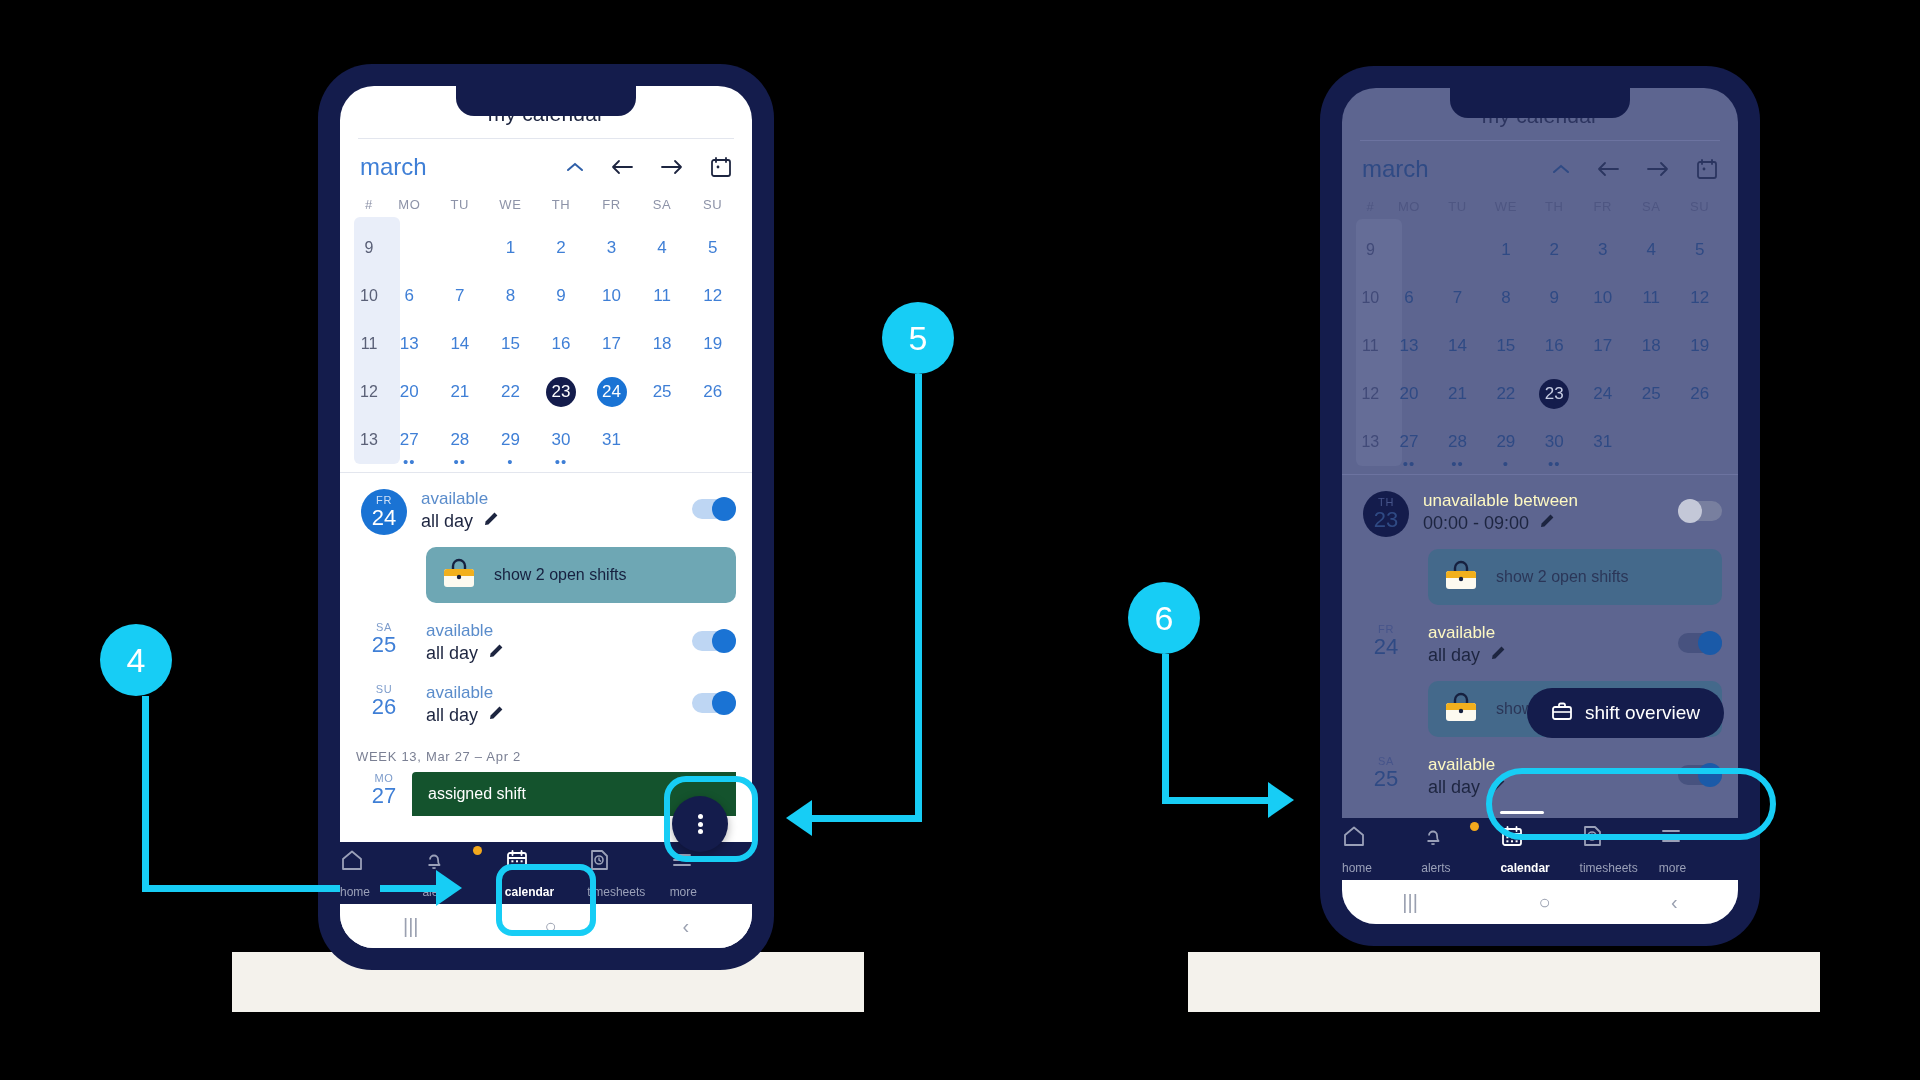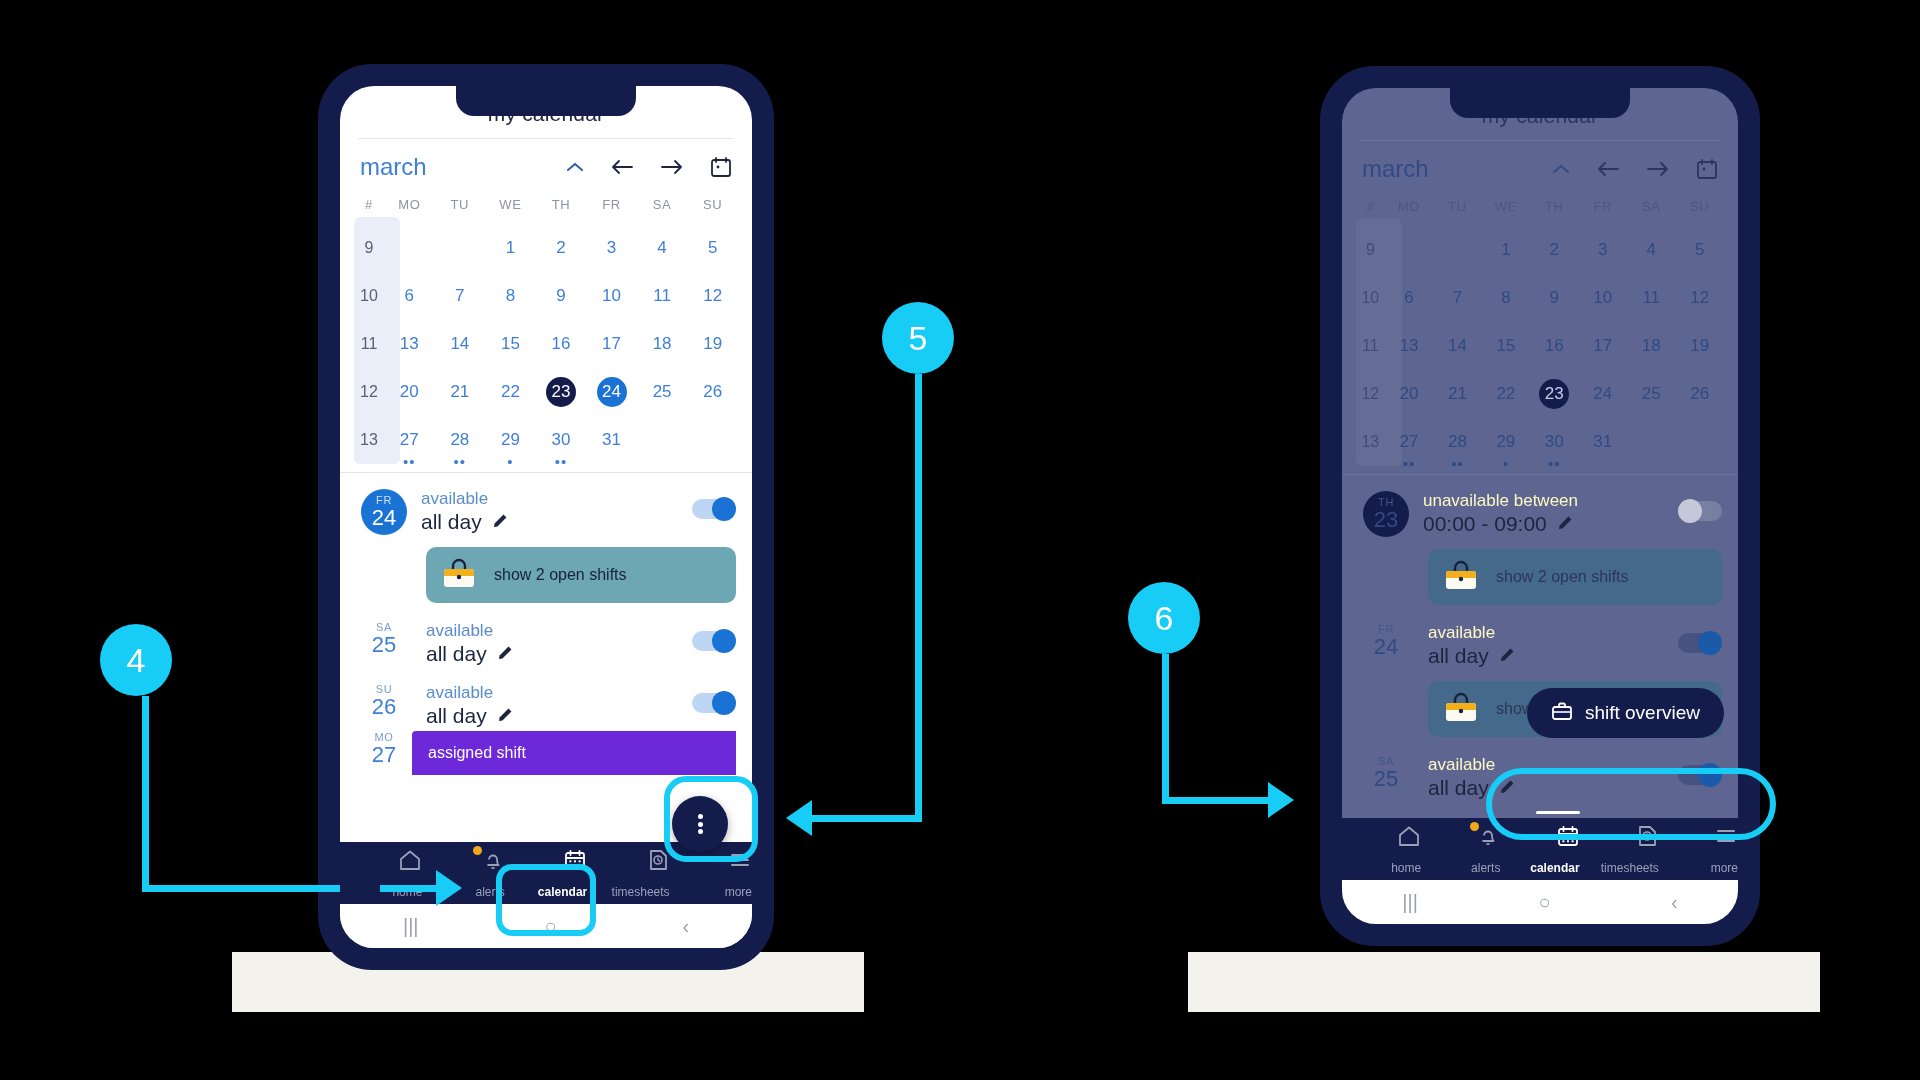--- a/index.html
+++ b/index.html
@@ -61,48 +61,48 @@
   .daybox .dw { font-size:11px; color:#7d9ccb; letter-spacing:.6px; line-height:12px; }
   .daybox .dn { font-size:22px; color:#3f7fd6; line-height:24px; }
   .daybox.circle { width:46px; flex:0 0 46px; height:46px; border-radius:50%;
     background:#1a73d4; color:#fff; display:flex; flex-direction:column;
     align-items:center; justify-content:center; margin-left:5px; }
   .daybox.circle .dw { color:#cfe0f7; }
   .daybox.circle .dn { color:#fff; }
   .daybox.circle.dark { background:#141c4c; }
   .rowbody { flex:1; padding-left:14px; }
   .sub { font-size:17px; color:#5a8ccb; line-height:19px; }
-  .main-t { font-size:21px; color:#1d2540; display:flex; align-items:center; gap:10px;
+  .main-t { font-size:18px; color:#1d2540; display:flex; align-items:center; gap:10px;
     line-height:27px; }
 
   .toggle { width:44px; height:20px; border-radius:12px; background:#bed6f3;
     position:relative; flex:0 0 44px; margin-top:10px; }
   .toggle .knob { position:absolute; right:0; top:-2px; width:24px; height:24px;
     border-radius:50%; background:#1a73d4; }
   .toggle.off { background:#e9eaee; }
   .toggle.off .knob { left:0; right:auto; background:#f3f4f7; }
 
   .shiftbar { margin:10px 16px 4px 86px; background:#6ea7b4; border-radius:10px;
     height:56px; display:flex; align-items:center; padding:0 14px; gap:16px; }
   .shiftbar .label { font-size:16px; color:#16203f; }
 
   .weeklabel { font-size:13px; color:#7b8094; letter-spacing:.7px; padding:18px 16px 8px; }
-  .assigned { background:#6d28d9; color:#fff; height:44px; display:flex; align-items:center;
+  .assigned { background:#14532d; color:#fff; height:44px; display:flex; align-items:center;
     padding:12px 16px; font-size:16px; margin-left:70px; border-radius:4px 0 0 0;}
 
   
   .fab { position:absolute; right:24px; bottom:96px; width:56px; height:56px;
     border-radius:50%; background:#141c4c; display:flex; align-items:center;
     justify-content:center; z-index:7; box-shadow:0 3px 10px rgba(0,0,0,.3); }
   .fab .d { width:5px; height:5px; background:#fff; border-radius:50%; margin:2.5px 0; }
 
   
   .bottomnav { position:absolute; left:0; right:0; bottom:44px; height:62px;
     background:#141c4c; display:flex; align-items:center; z-index:5; }
-  .nav-item { flex:1; display:flex; flex-direction:column; align-items:flex-end;
+  .nav-item { flex:1; display:flex; flex-direction:column; align-items:flex-start;
     gap:13px; position:relative; }
   .nav-item .nlabel { font-size:12px; color:#9aa0b8; }
   .nav-item.active .nlabel { color:#fff; font-weight:bold; }
   .nav-item.active .nbar { position:absolute; top:-13px; width:44px; height:3px;
     background:#fff; border-radius:2px; }
   .nav-item svg { display:block; }
   .dot-badge { position:absolute; top:-2px; right:50%; margin-right:-18px;
     width:9px; height:9px; border-radius:50%; background:#f2a81d; }
 
   .sysnav { position:absolute; left:0; right:0; bottom:0; height:44px; background:#fff;
@@ -325,20 +325,21 @@
                     <path d="M11.5 1.6 L14.4 4.5 L5.4 13.5 L2 14 L2.6 10.6 Z" fill="#1d2540"></path>
                   </svg></span>
               </div>
             </div>
             <div class="toggle">
               <div class="knob"></div>
             </div>
           </div>
         </div>
 
+      <div class="weeklabel">WEEK 13, Mar 27 – Apr 2</div>
 
       <div class="row" style="padding-top:0">
         <div class="daybox">
           <div class="dw">MO</div>
           <div class="dn">27</div>
         </div>
         <div style="flex:1">
           <div class="assigned" style="margin-left:0">assigned shift</div>
         </div>
       </div>

